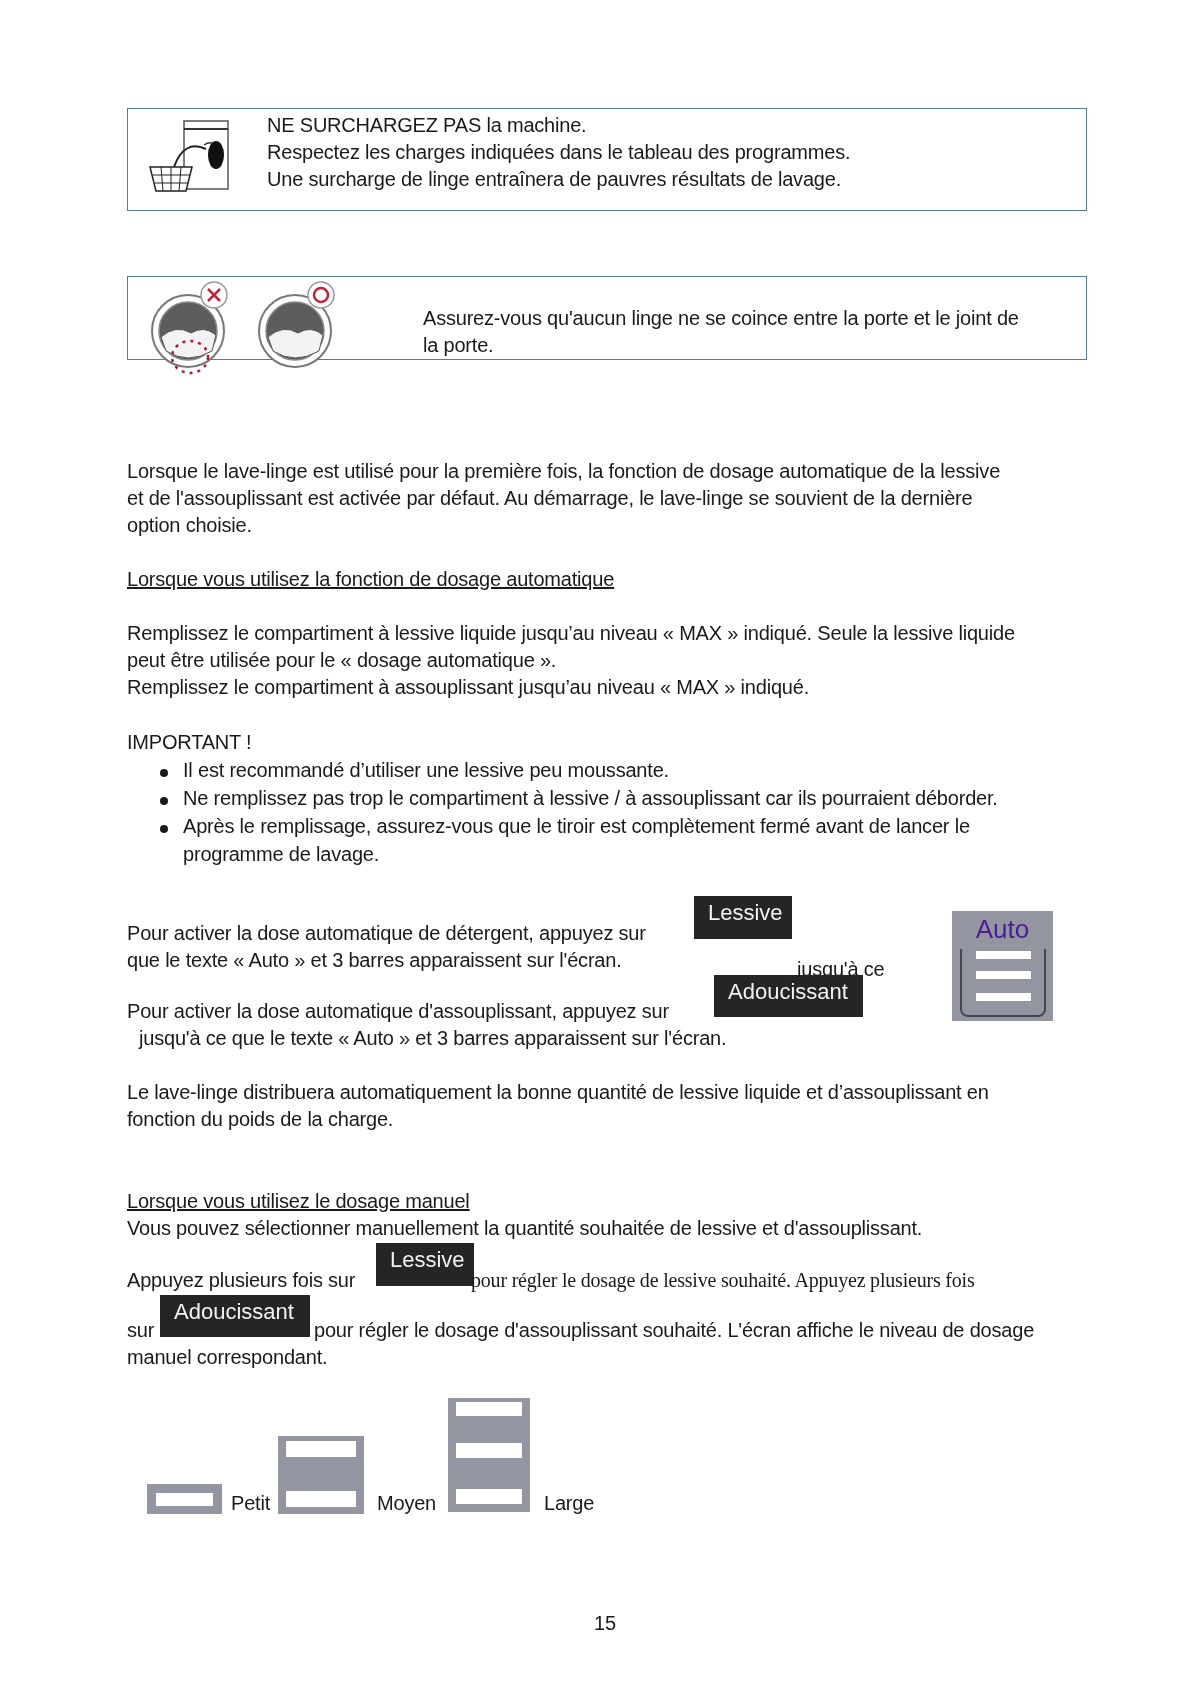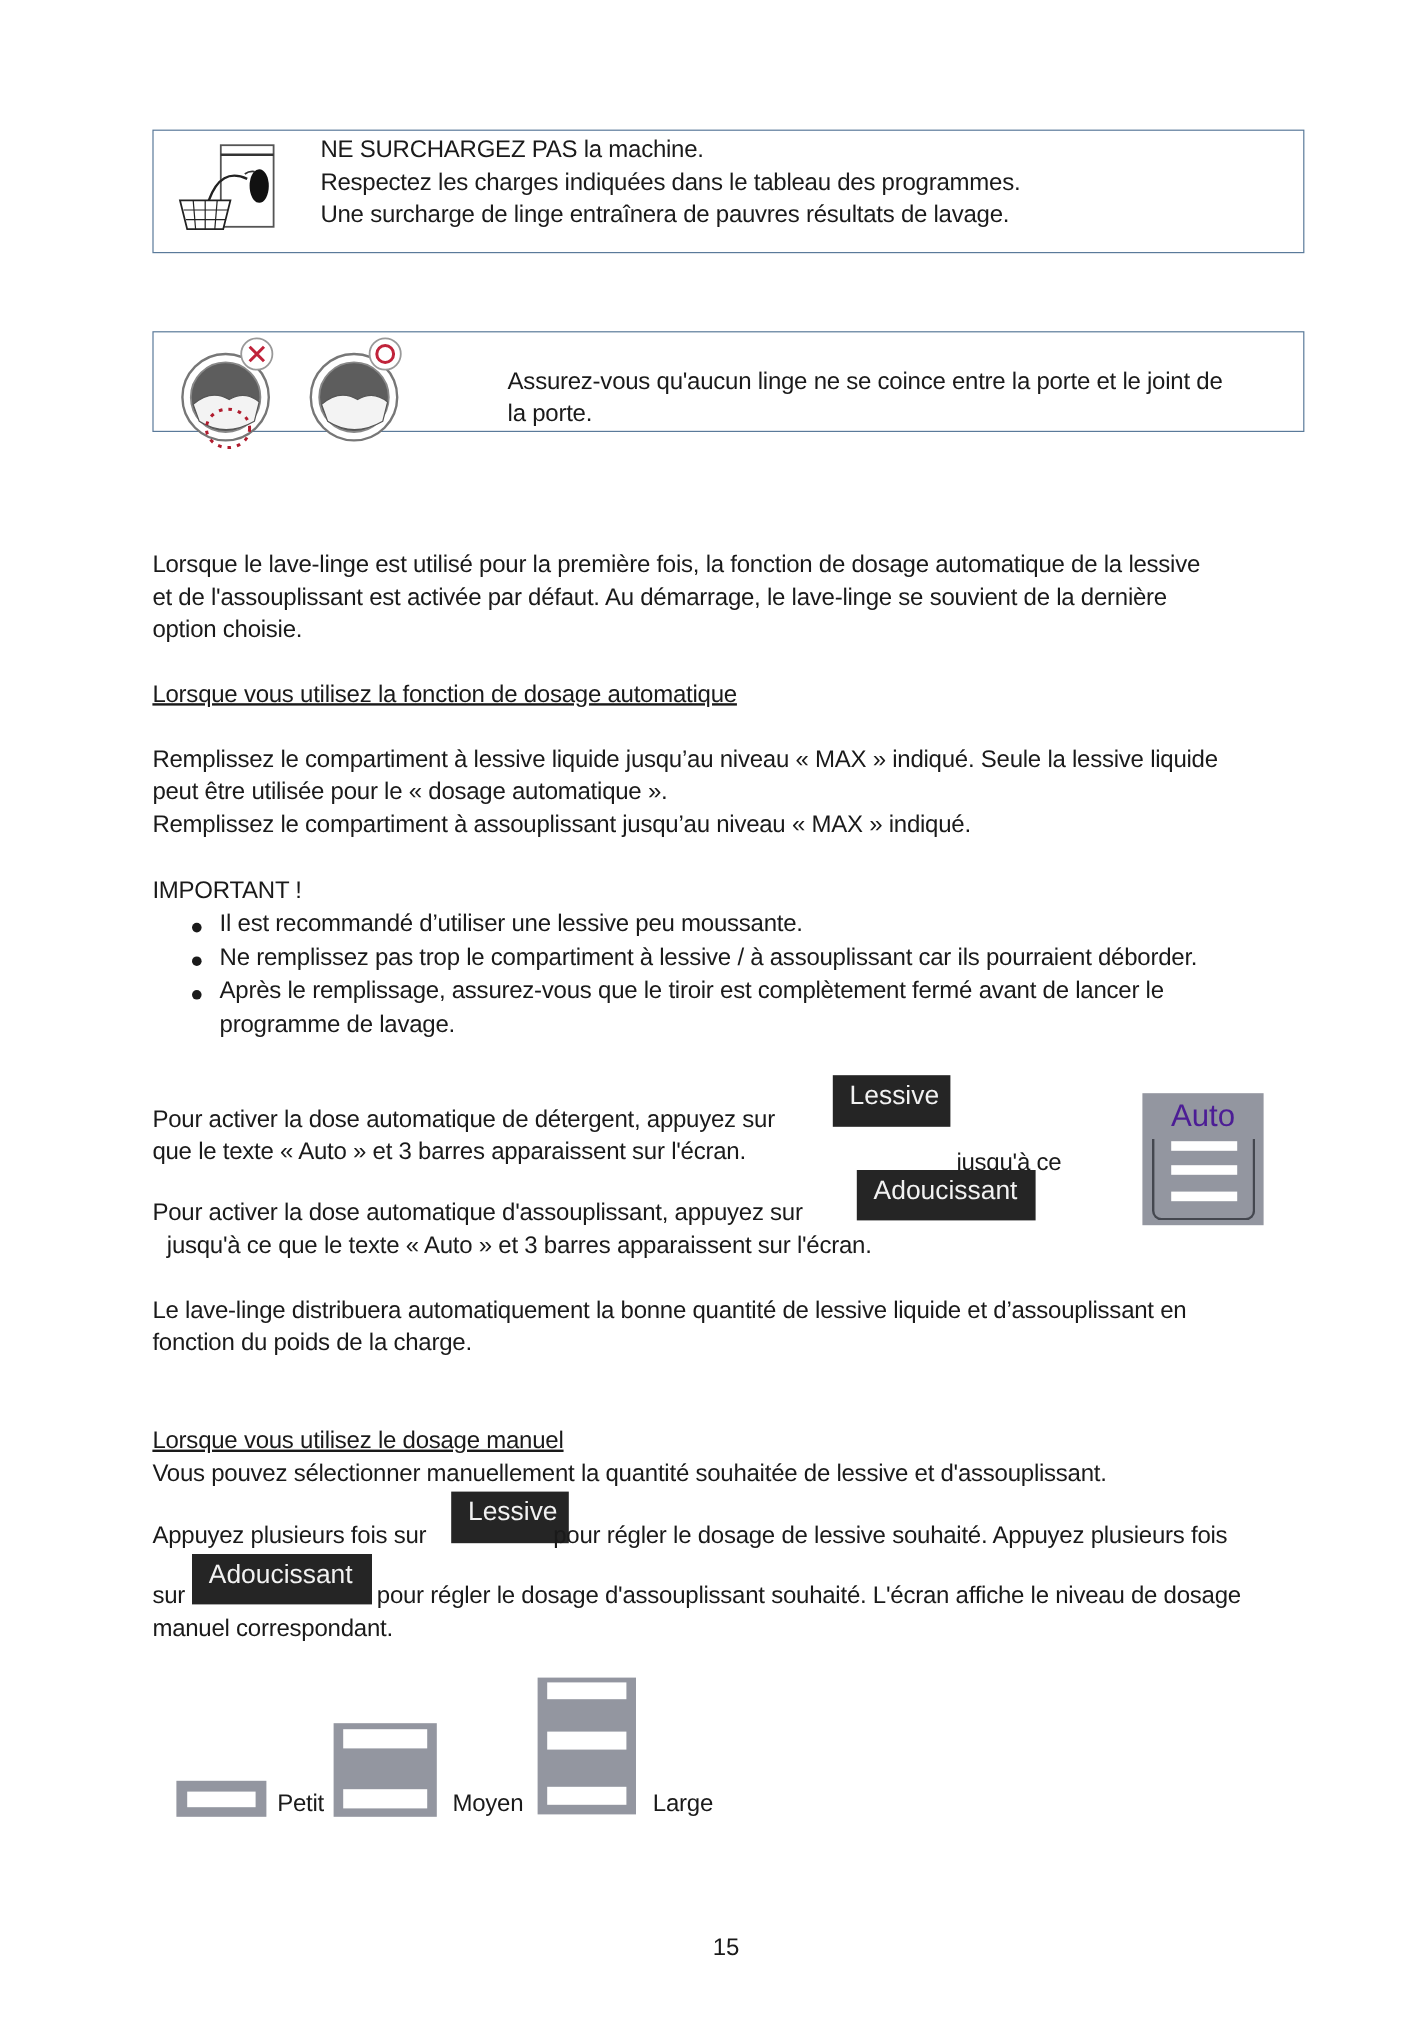--- a/index.html
+++ b/index.html
@@ -100,21 +100,21 @@
 </div>
 
 <div class="abs txt" style="left:127px; top:1079px;">Le lave-linge distribuera automatiquement la bonne quantité de lessive liquide et d’assouplissant en</div>
 <div class="abs txt" style="left:127px; top:1106px;">fonction du poids de la charge.</div>
 
 <div class="abs txt u" style="left:127px; top:1188px;">Lorsque vous utilisez le dosage manuel</div>
 <div class="abs txt" style="left:127px; top:1215px;">Vous pouvez sélectionner manuellement la quantité souhaitée de lessive et d'assouplissant.</div>
 
 <div class="abs txt" style="left:127px; top:1267px;">Appuyez plusieurs fois sur</div>
 <div class="abs btn" style="left:376px; top:1243px; width:70px; height:29px; padding:4px 14px 10px 14px;">Lessive</div>
-<div class="abs txt" style="left:461px; top:1267px;">pour régler le dosage de lessive souhaité. Appuyez plusieurs fois</div>
+<div class="abs txt" style="left:471px; top:1267px;font-family:Liberation Serif, serif;">pour régler le dosage de lessive souhaité. Appuyez plusieurs fois</div>
 
 <div class="abs txt" style="left:127px; top:1317px;">sur</div>
 <div class="abs btn" style="left:160px; top:1295px; width:122px; height:28px; padding:4px 14px 10px 14px;">Adoucissant</div>
 <div class="abs txt" style="left:314px; top:1317px;">pour régler le dosage d'assouplissant souhaité. L'écran affiche le niveau de dosage</div>
 <div class="abs txt" style="left:127px; top:1344px;">manuel correspondant.</div>
 
 <div class="abs gray" style="left:147px; top:1484px; width:75px; height:30px;">
   <div class="bar" style="left:9px; top:9px; width:57px; height:13px;"></div>
 </div>
 <div class="abs txt" style="left:231px; top:1490px;">Petit</div>

